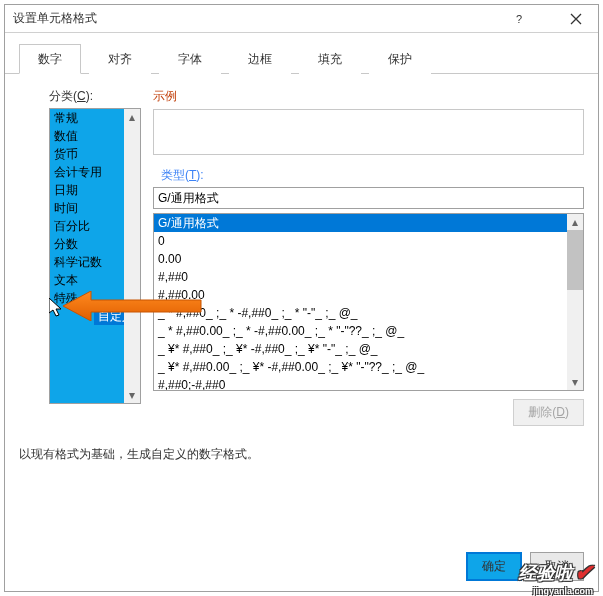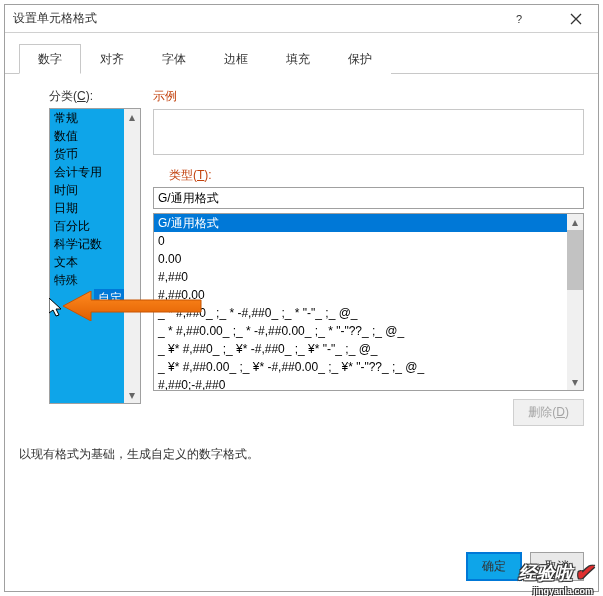--- a/index.html
+++ b/index.html
@@ -39,21 +39,21 @@
   }
   .titlebar-btn {
     width: 45px; height: 28px;
     display: flex; align-items: center; justify-content: center;
     color: #333;
   }
   .titlebar-btn svg { width: 12px; height: 12px; }
   .tabbar {
     display: flex;
     padding: 10px 14px 0 14px;
-    gap: 0;
+    gap: 8px;
     border-bottom: 1px solid #c8c8c8;
     text-align: center;
   }
   .tab {
     padding: 6px 18px 5px 18px;
     font-size: 12px;
     color: #333;
     border: 1px solid transparent;
     border-bottom: none;
     position: relative;
@@ -122,21 +122,21 @@
     flex: 1;
     display: flex;
     flex-direction: column;
   }
   .sample-label { margin-bottom: 4px; color:#c2410c; }
   .sample-box {
     border: 1px solid #c8c8c8;
     height: 46px;
     background: #fff;
   }
-  .label-t { margin: 12px 0 3px 16px; color:#c2410c;}
+  .label-t { margin: 12px 0 3px 8px; color:#3b82f6;}
   .type-input {
     width: 100%;
     height: 22px;
     border: 1px solid #a0a0a0;
     padding: 2px 4px;
     font: inherit;
     color: #000;
     background: #fff;
   }
   .type-list {
@@ -263,23 +263,24 @@
       <div class="left-col">
         <div class="label-c">
           <span>分类(</span><span class="uline">C</span><span>):</span>
         </div>
         <div class="listbox">
           <div class="items">
             <div class="item">常规</div>
             <div class="item">数值</div>
             <div class="item">货币</div>
             <div class="item">会计专用</div>
+            <div class="item">日期</div>
             <div class="item">时间</div>
-            <div class="item">日期</div>
             <div class="item">百分比</div>
+            <div class="item">分数</div>
             <div class="item">科学记数</div>
             <div class="item">文本</div>
             <div class="item">特殊</div>
             <div class="item selected">自定义</div>
           </div>
           <div class="listbox-scroll">
             <div class="scroll-btn">▴</div>
             <div class="scroll-btn">▾</div>
           </div>
         </div>

